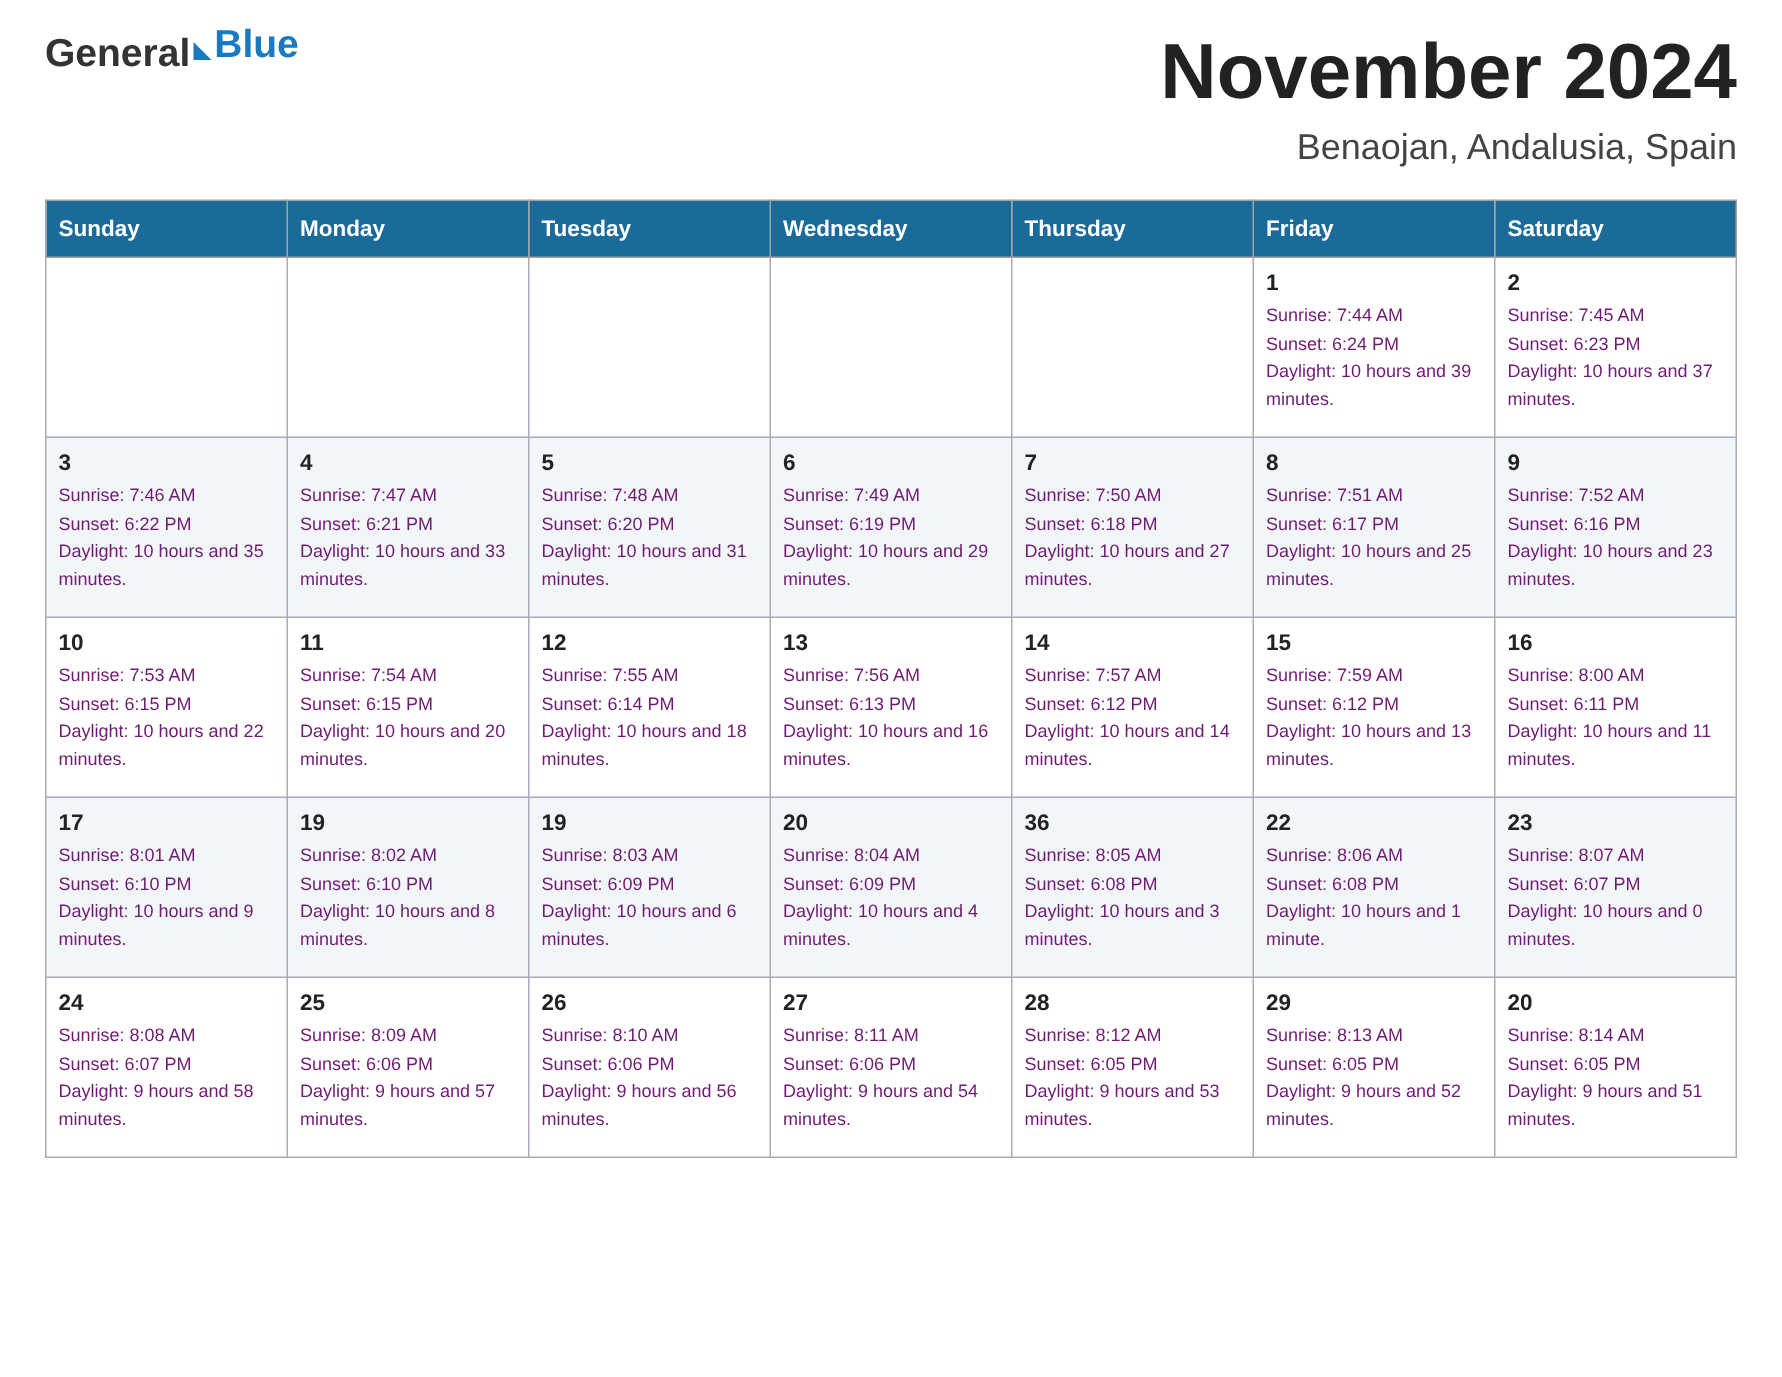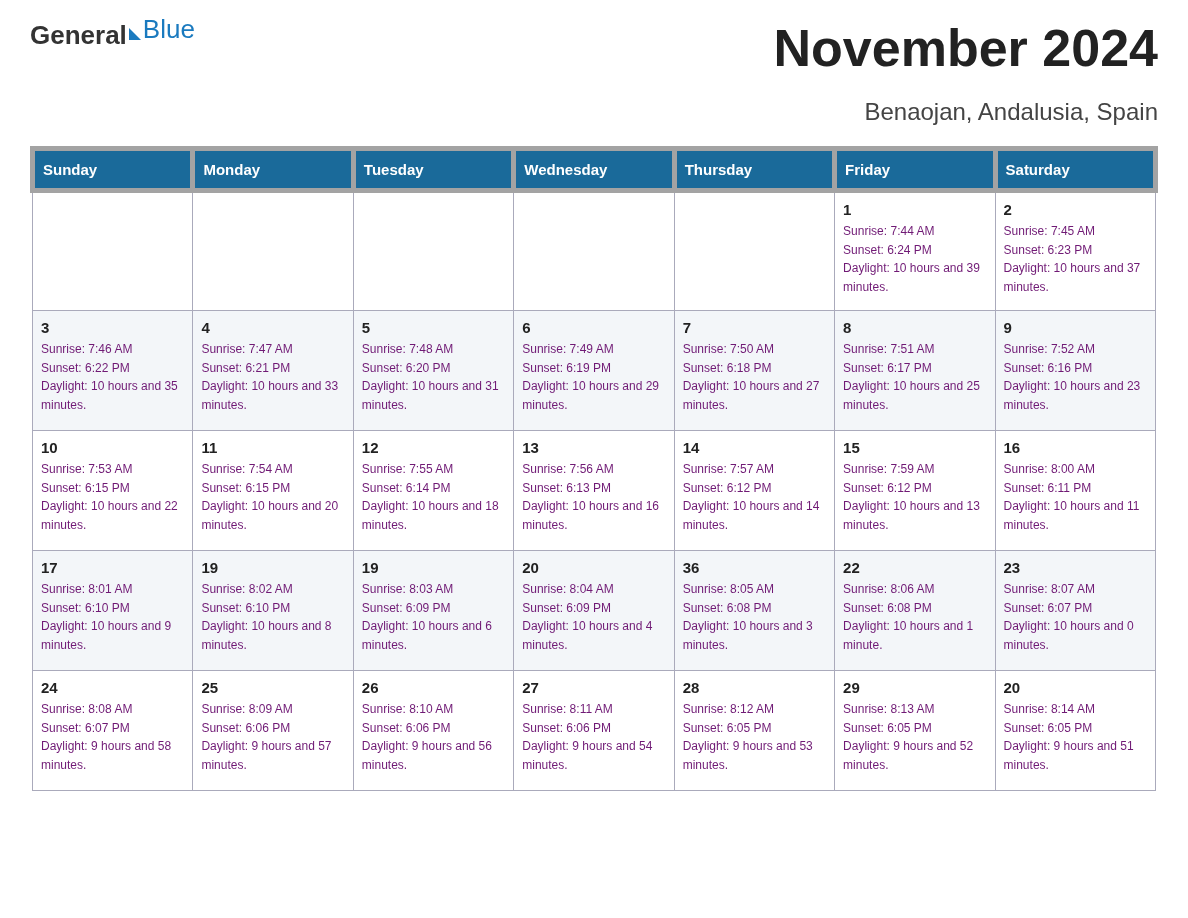--- a/index.html
+++ b/index.html
@@ -34,51 +34,51 @@
       height: 0;
       border-left: 12px solid #1a7abf;
       border-top: 12px solid transparent;
       border-bottom: 0px solid transparent;
       margin-left: 2px;
       margin-top: -4px;
     }
     .logo-blue-line {
       color: #1a7abf;
       font-size: 26px;
-      font-weight: normal;
+      font-weight: bold;
       margin-top: -6px;
       padding-left: 2px;
     }
     .title-area {
       text-align: right;
     }
     .month-title {
       font-size: 52px;
       font-weight: bold;
       color: #222;
       line-height: 1.1;
     }
     .location-title {
       font-size: 24px;
       color: #444;
-      margin-top: 21px;
+      margin-top: 8px;
     }
     .calendar-table {
       width: 100%;
       border-collapse: collapse;
       table-layout: fixed;
     }
     .calendar-table thead tr th {
       background-color: #1a6a9a;
       color: #ffffff;
       font-size: 15px;
       font-weight: 600;
       padding: 10px 8px;
       text-align: left;
-      border: 5px solid #a3a3a3;
+      border: 1px solid #a3a3a3;
     }
     .calendar-table tbody tr td {
       vertical-align: top;
       border: 1px solid #aab;
       padding: 8px 8px 10px 8px;
       font-size: 12.5px;
       color: #333;
       height: 120px;
     }
     .day-number {

